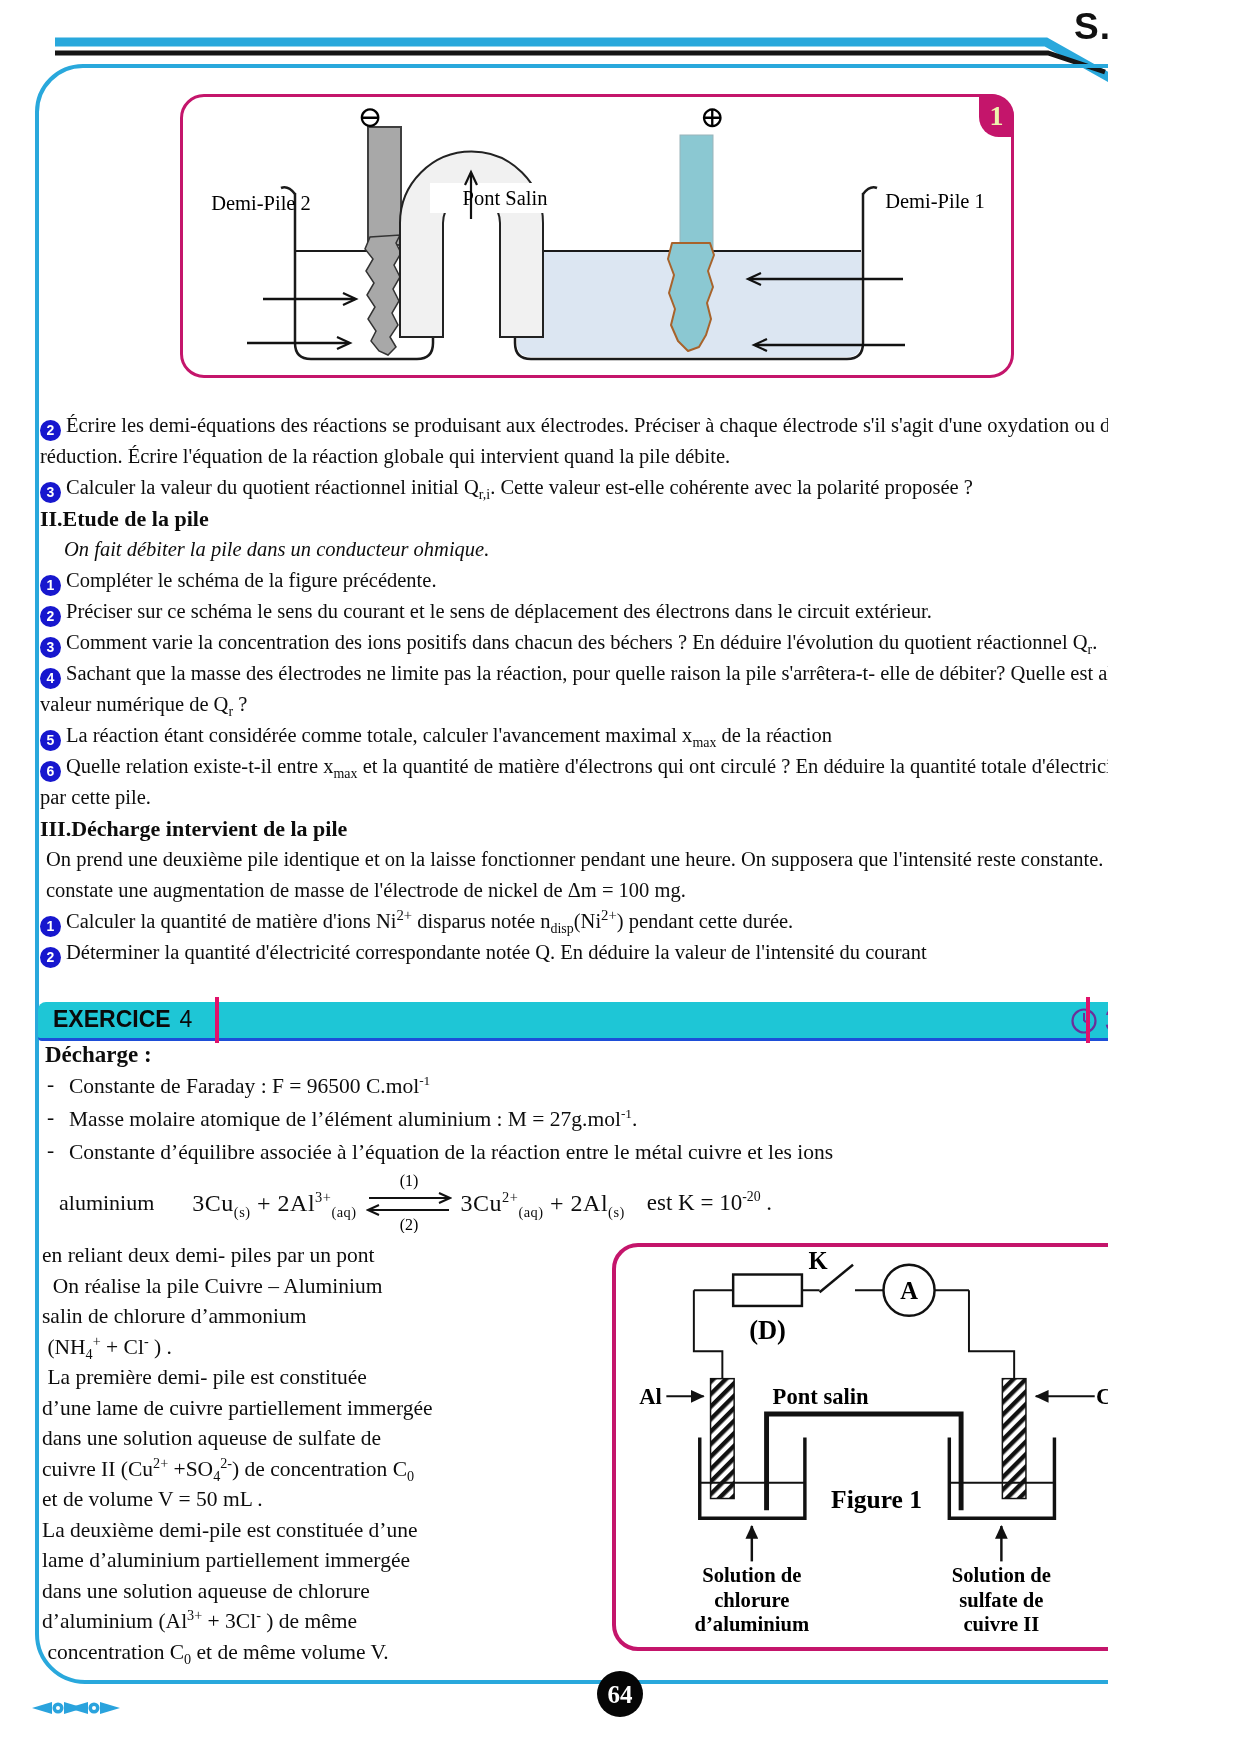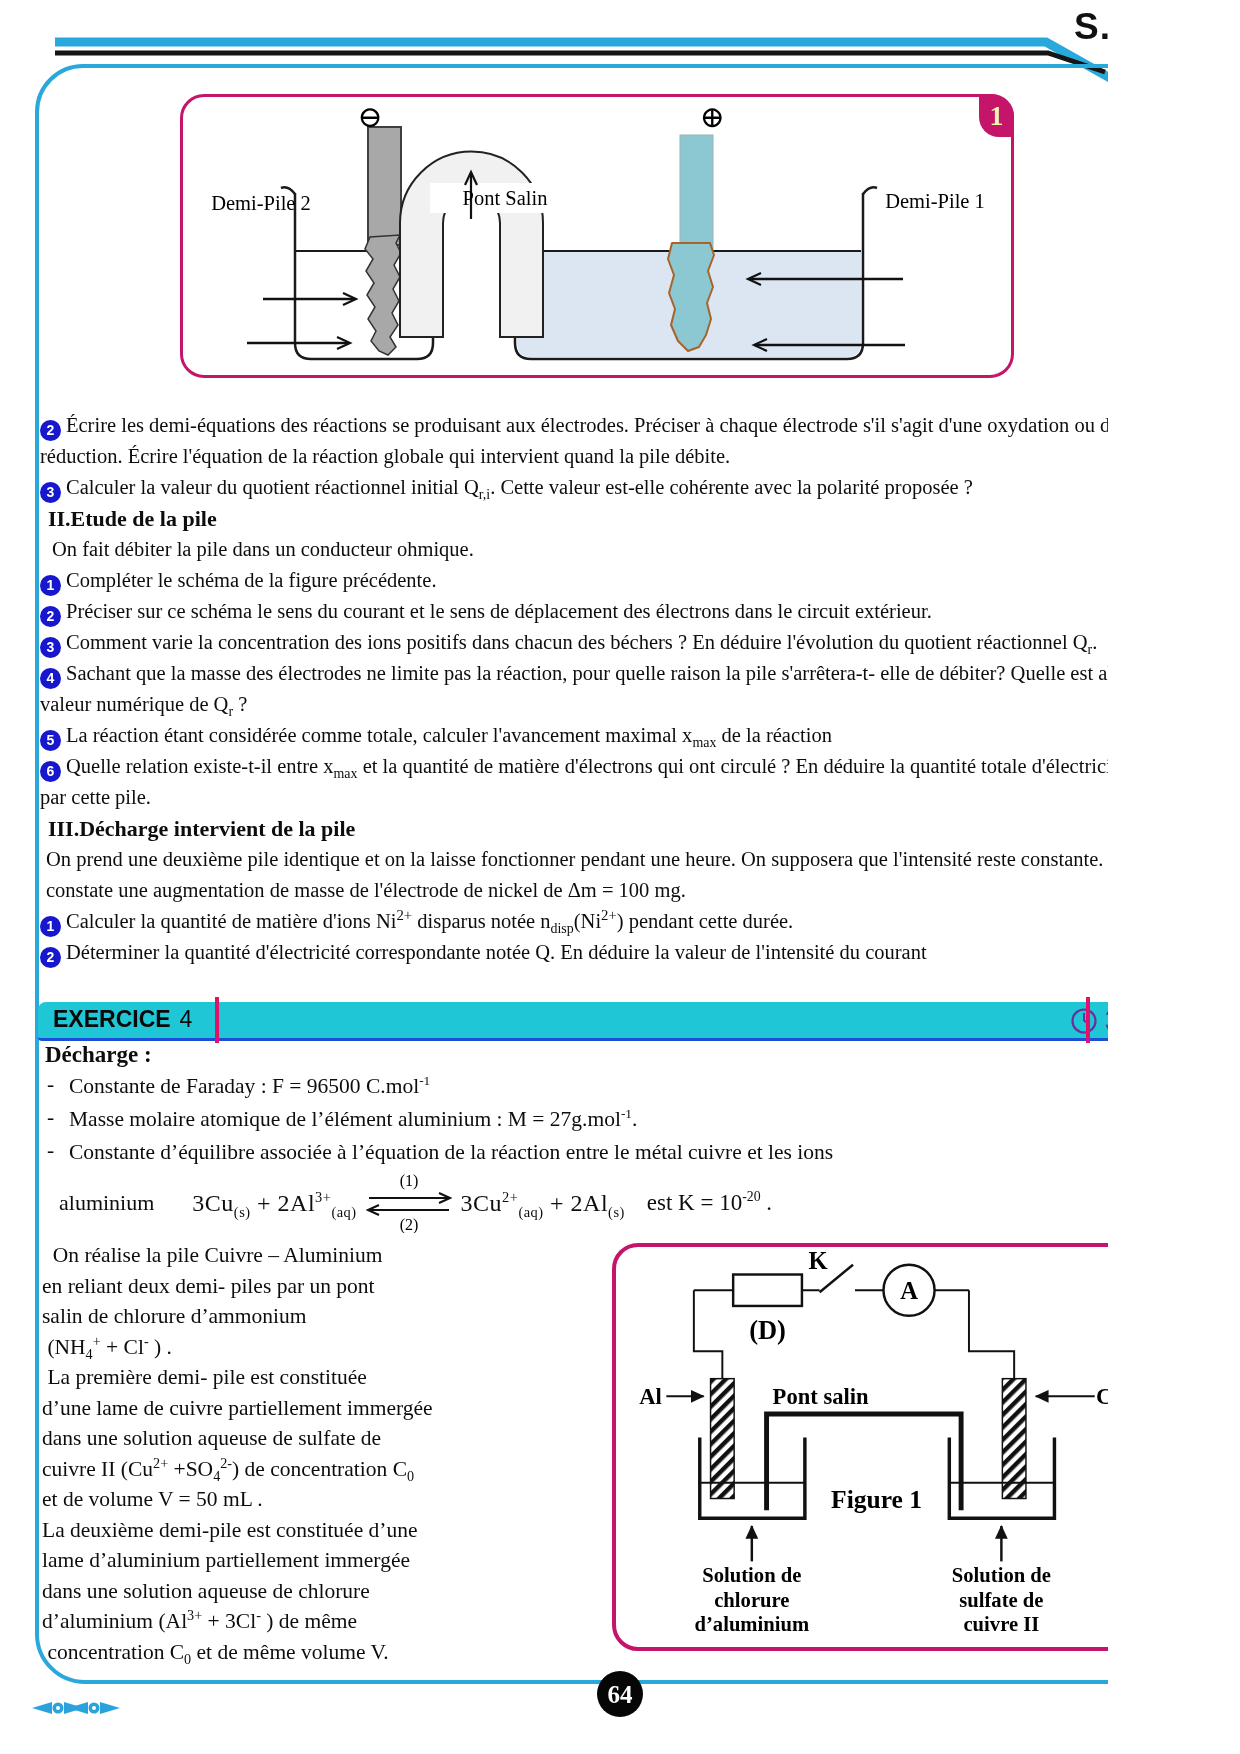--- a/index.html
+++ b/index.html
@@ -25,21 +25,21 @@
          color:#eef3ae;font:bold 28px "Liberation Serif",serif;display:flex;align-items:center;
          justify-content:center;border-radius:2px 22px 2px 20px;}
 
   
   .tf{position:absolute;left:40px;top:410px;width:1165px;font-size:20.5px;line-height:31px;}
   .tf sup{font-size:0.72em;line-height:0;}
   .tf sub{font-size:0.68em;line-height:0;}
   .bull{display:inline-flex;width:21px;height:21px;border-radius:50%;background:#1717ce;color:#fff;
         font:bold 14px "Liberation Sans",sans-serif;align-items:center;justify-content:center;
         margin-right:5px;vertical-align:-3px;}
-  .h{font-weight:bold;font-size:22px;margin-left:8px;}
+  .h{font-weight:bold;font-size:22px;}
 
   
   .banner{position:absolute;left:38px;top:1002px;width:1165px;height:36px;background:#1ec6d6;
           border-bottom:3px solid #1d4ed8;border-radius:8px 18px 6px 4px;}
   .banner .exlabel{position:absolute;left:15px;top:4px;font-family:"Liberation Sans","DejaVu Sans",sans-serif;
           font-size:23px;font-weight:bold;color:#0a0a0a;}
   .banner .exnum{font-weight:normal;margin-left:9px;}
   .banner .timewrap{position:absolute;right:12px;top:1px;display:flex;align-items:center;gap:6px;}
   .banner .tval{font:bold 31px "Liberation Sans",sans-serif;color:#6b2f9b;}
   .banner .tunit{font:bold italic 27px "Liberation Serif",serif;color:#000000;margin-left:2px;}
@@ -120,21 +120,21 @@
       <line x1="64" y1="246" x2="166" y2="246" stroke="#111" stroke-width="2.4" marker-end="url(#ar1)"></line>
       <line x1="720" y1="182" x2="566" y2="182" stroke="#111" stroke-width="2.4" marker-end="url(#ar1)"></line>
       <line x1="722" y1="248" x2="572" y2="248" stroke="#111" stroke-width="2.4" marker-end="url(#ar1)"></line>
     </svg>
   </div>
 
   <div class="tf">
     <div><span class="bull">2</span><span>Écrire les demi-équations des réactions se produisant aux électrodes. Préciser à chaque électrode s'il s'agit d'une oxydation ou d'une réduction. Écrire l'équation de la réaction globale qui intervient quand la pile débite.</span></div>
     <div><span class="bull">3</span><span>Calculer la valeur du quotient réactionnel initial Q<sub>r,i</sub>. Cette valeur est-elle cohérente avec la polarité proposée ?</span></div>
     <div class="h">II.Etude de la pile</div>
-    <div style="padding-left:12px;">On fait débiter la pile dans un conducteur ohmique.</div>
+    <div style="padding-left:24px;font-style:italic;">On fait débiter la pile dans un conducteur ohmique.</div>
     <div><span class="bull">1</span><span>Compléter le schéma de la figure précédente.</span></div>
     <div><span class="bull">2</span><span>Préciser sur ce schéma le sens du courant et le sens de déplacement des électrons dans le circuit extérieur.</span></div>
     <div><span class="bull">3</span><span>Comment varie la concentration des ions positifs dans chacun des béchers ? En déduire l'évolution du quotient réactionnel Q<sub>r</sub>.</span></div>
     <div><span class="bull">4</span><span>Sachant que la masse des électrodes ne limite pas la réaction, pour quelle raison la pile s'arrêtera-t- elle de débiter? Quelle est alors la valeur numérique de Q<sub>r</sub> ?</span></div>
     <div><span class="bull">5</span><span>La réaction étant considérée comme totale, calculer l'avancement maximal x<sub>max</sub> de la réaction</span></div>
     <div><span class="bull">6</span><span>Quelle relation existe-t-il entre x<sub>max</sub> et la quantité de matière d'électrons qui ont circulé ? En déduire la quantité totale d'électricité fournie par cette pile.</span></div>
     <div class="h">III.Décharge intervient de la pile</div>
     <div style="padding-left:6px;">On prend une deuxième pile identique et on la laisse fonctionner pendant une heure. On supposera que l'intensité reste constante. On constate une augmentation de masse de l'électrode de nickel de Δm = 100 mg.</div>
     <div><span class="bull">1</span><span>Calculer la quantité de matière d'ions Ni<sup>2+</sup> disparus notée n<sub>disp</sub>(Ni<sup>2+</sup>) pendant cette durée.</span></div>
     <div><span class="bull">2</span><span>Déterminer la quantité d'électricité correspondante notée Q. En déduire la valeur de l'intensité du courant</span></div>
@@ -175,22 +175,22 @@
         <line x1="8" y1="25" x2="88" y2="25" stroke="#111" stroke-width="2" marker-end="url(#ae)"></line>
         <line x1="88" y1="37" x2="8" y2="37" stroke="#111" stroke-width="2" marker-end="url(#ae)"></line>
         <text x="48" y="57" text-anchor="middle" font-size="16">(2)</text>
       </svg>
       <span class="rhs">3Cu<sup>2+</sup><sub>(aq)</sub> + 2Al<sub>(s)</sub></span>
       <span class="tail">est K = 10<sup>-20</sup> .</span>
     </div>
   </div>
 
   <div class="piledesc">
+    <div>en reliant deux demi- piles par un pont</div>
     <div>  On réalise la pile Cuivre – Aluminium</div>
-    <div>en reliant deux demi- piles par un pont</div>
     <div>salin de chlorure d’ammonium</div>
     <div> (NH<sub>4</sub><sup>+</sup> + Cl<sup>-</sup> ) .</div>
     <div> La première demi- pile est constituée</div>
     <div>d’une lame de cuivre partiellement immergée</div>
     <div>dans une solution aqueuse de sulfate de</div>
     <div>cuivre II (Cu<sup>2+</sup> +SO<sub>4</sub><sup>2-</sup>) de concentration C<sub>0</sub></div>
     <div>et de volume V = 50 mL .</div>
     <div>La deuxième demi-pile est constituée d’une</div>
     <div>lame d’aluminium partiellement immergée</div>
     <div>dans une solution aqueuse de chlorure</div>

